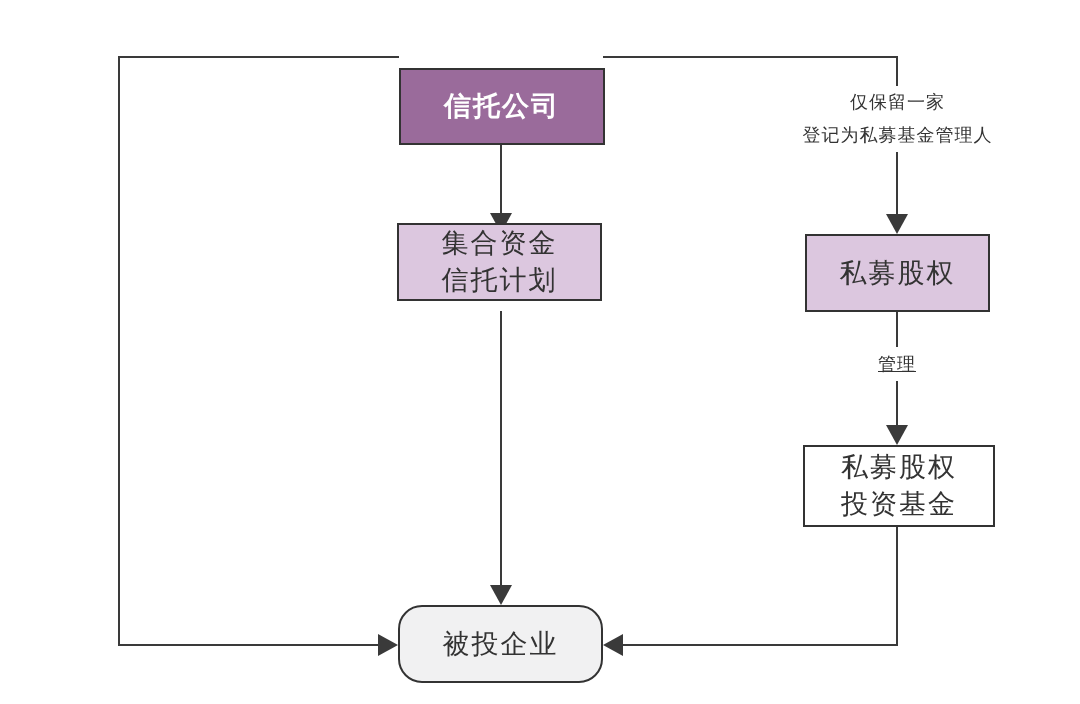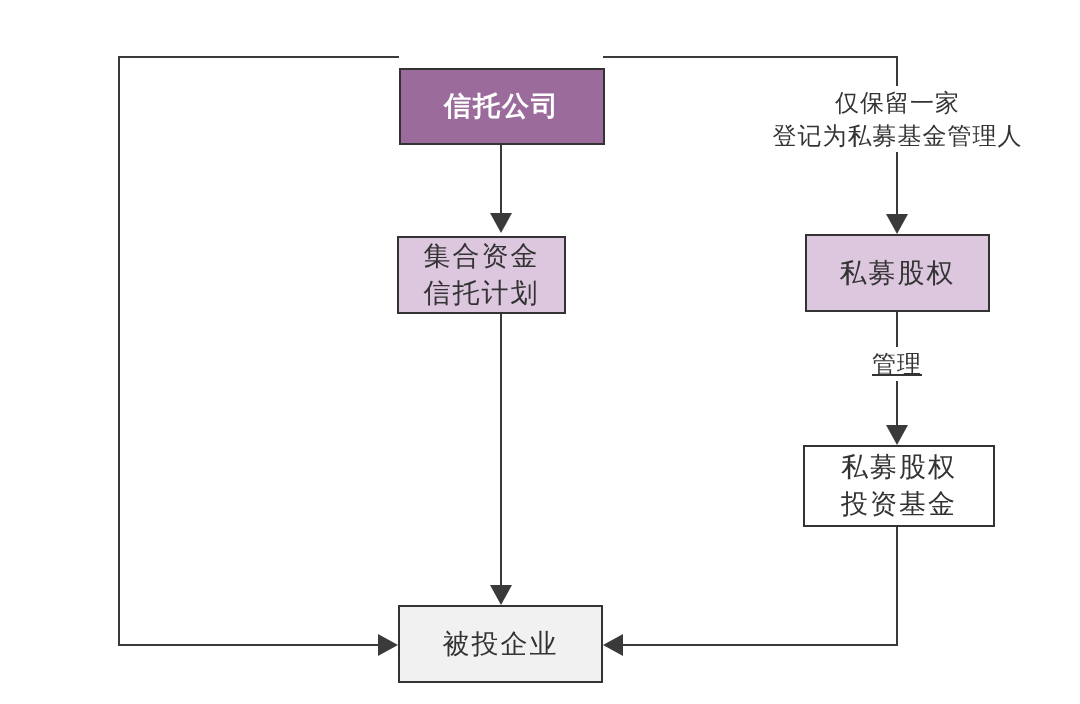--- a/index.html
+++ b/index.html
@@ -39,21 +39,21 @@
   .node.plain     { background: var(--plain-box-fill, #ffffff); text-align: center; }
   .node.gray      { background: var(--gray-box-fill, #f1f1f2); }
   .line {
     position: absolute;
     background: var(--line, #3a3a3a);
   }
   .edge-label {
     position: absolute;
     background: #ffffff;
     text-align: center;
-    font-size: 24px;
+    font-size: 18px;
     line-height: 34px;
     white-space: pre-line;
     color: var(--text, #333333);
     letter-spacing: 1px;
   }
   .arrow {
     position: absolute;
     width: 0;
     height: 0;
   }
@@ -97,23 +97,23 @@
   <div class="arrow down" style="left:886px; top:425px;"></div>
   <div class="arrow right" style="left:378px; top:634px;"></div>
   <div class="arrow left" style="left:603px; top:634px;"></div>
 
   <div class="edge-label" style="left:770px; top:86px; width:255px; line-height:33px;">仅保留一家
 登记为私募基金管理人</div>
   <div class="edge-label" style="left:847px; top:347px; width:100px;text-decoration:underline;">管理</div>
 
   <div class="node primary" style="left:399px; top:20px; width:206px; height:77px;margin-top:48px;">信托公司</div>
 
-  <div class="node secondary" style="left:397px; top:236px; width:169px; height:78px;text-align:center;">集合资金
+  <div class="node secondary" style="left:397px; top:223px; width:205px; height:78px;text-align:center;">集合资金
 信托计划</div>
 
   <div class="node secondary" style="left:805px; top:234px; width:185px; height:78px;">私募股权</div>
 
   <div class="node plain" style="left:803px; top:445px; width:192px; height:82px;">私募股权
 投资基金</div>
 
-  <div class="node gray" style="left:398px; top:605px; width:205px; height:78px;">被投企业</div>
+  <div class="node gray" style="left:398px; top:605px; width:205px; height:78px;border-radius:24px;">被投企业</div>
 
 </div>
 
 </body></html>

